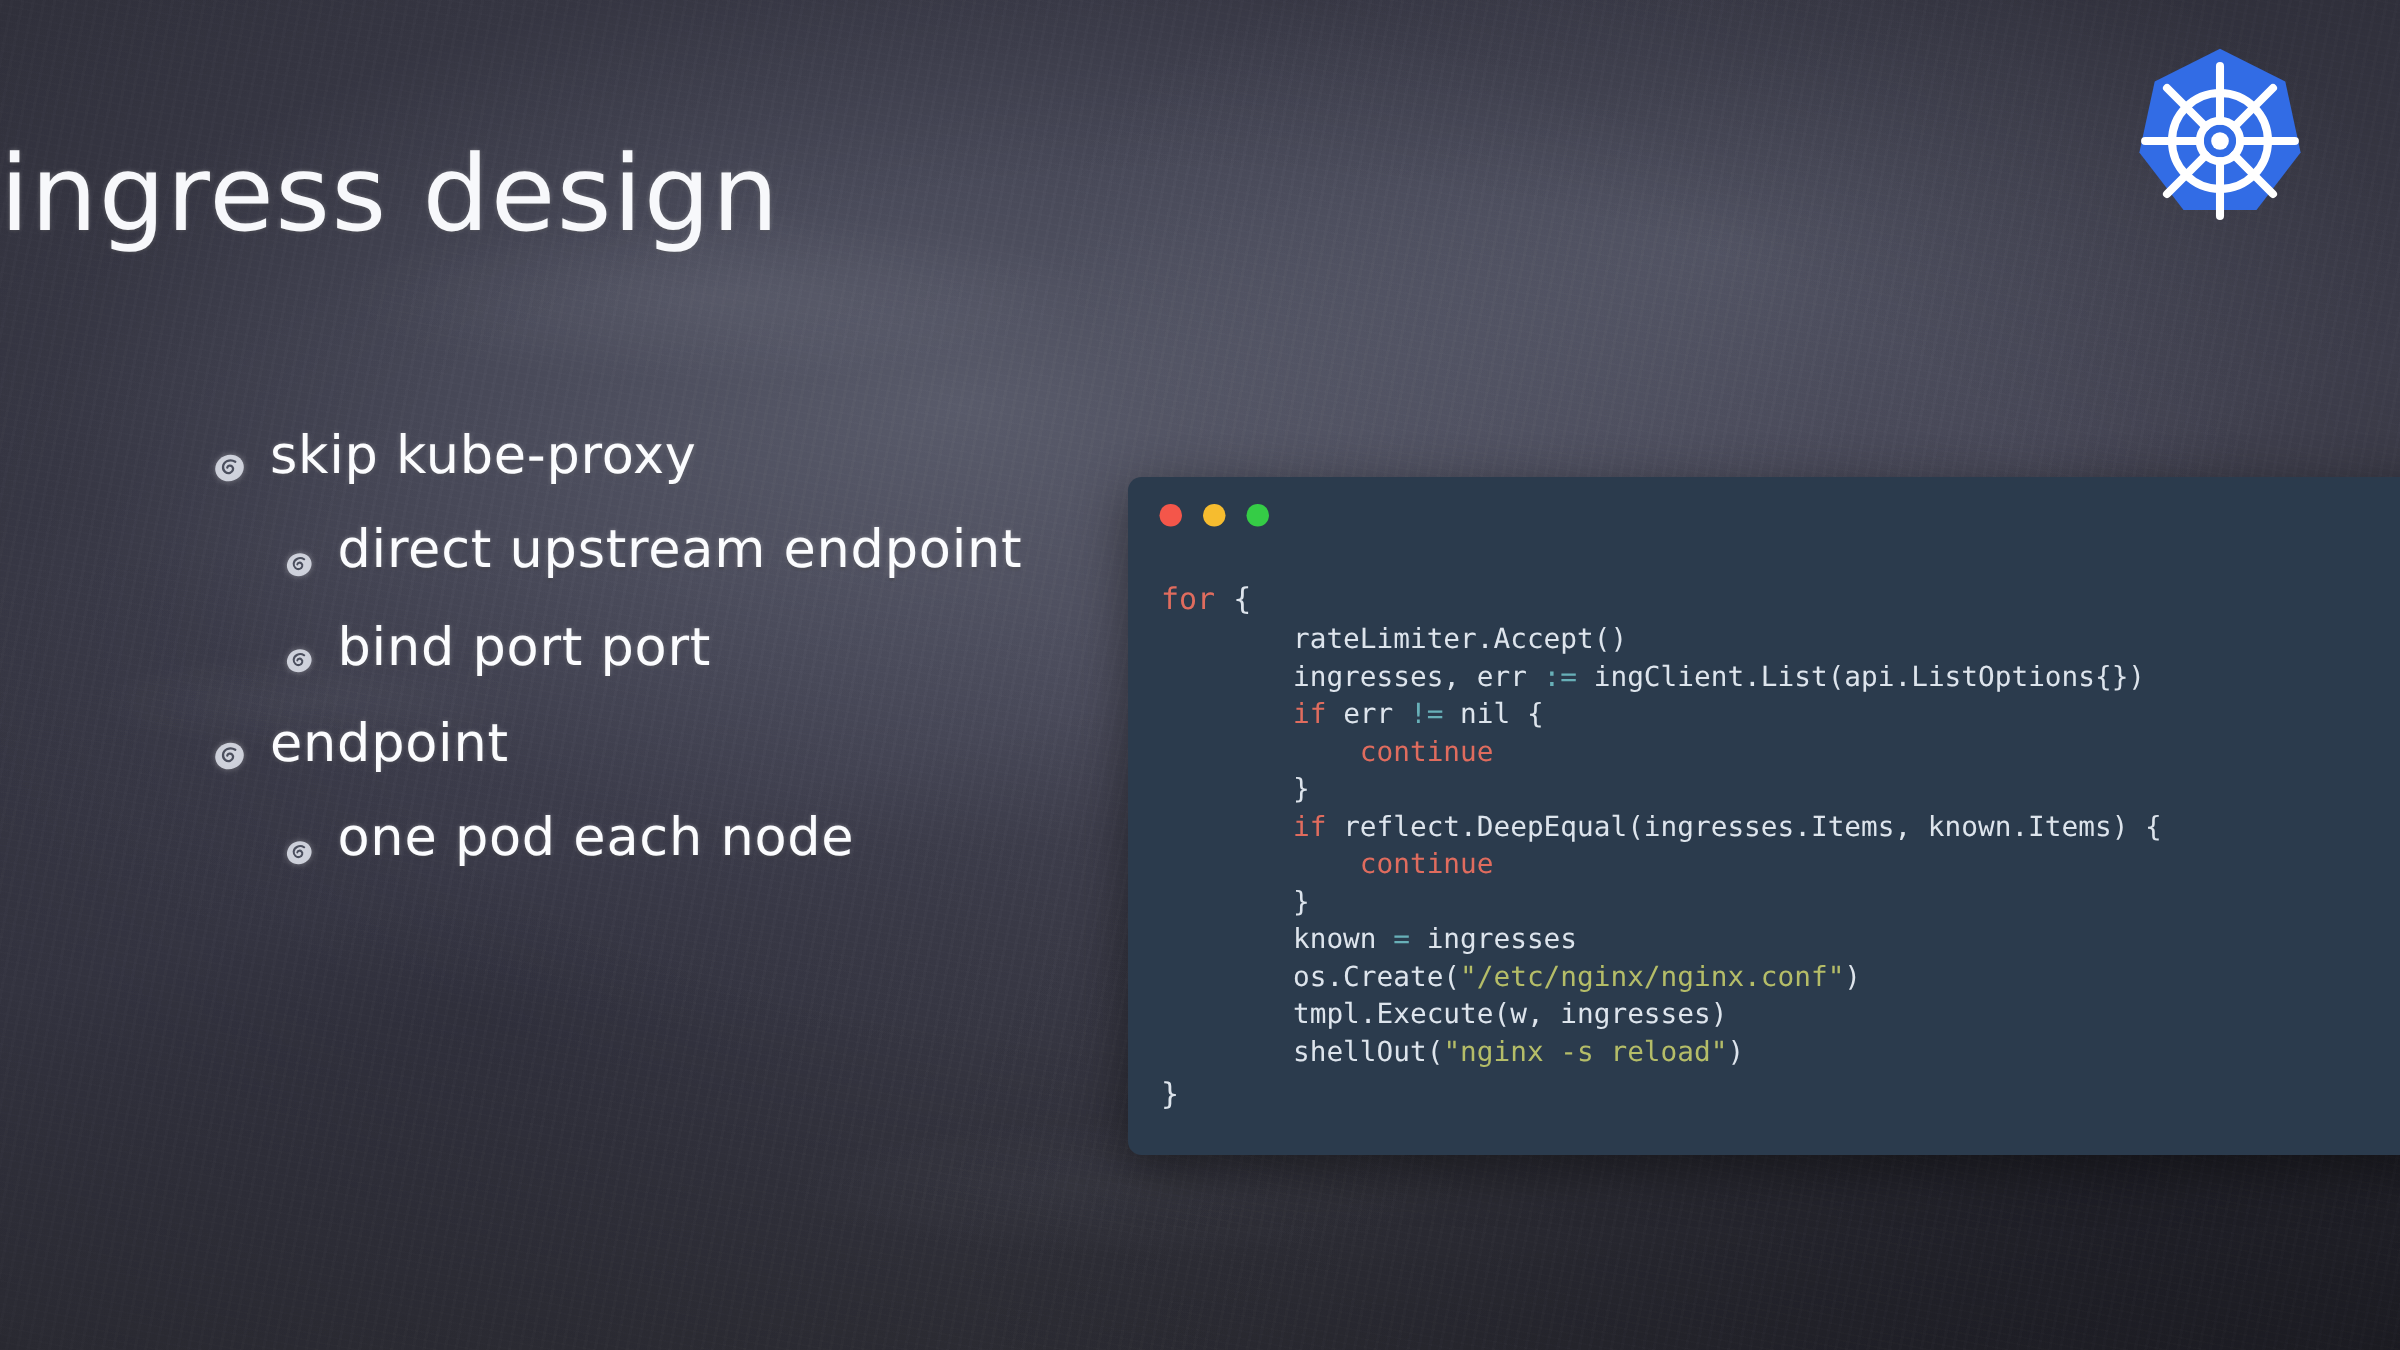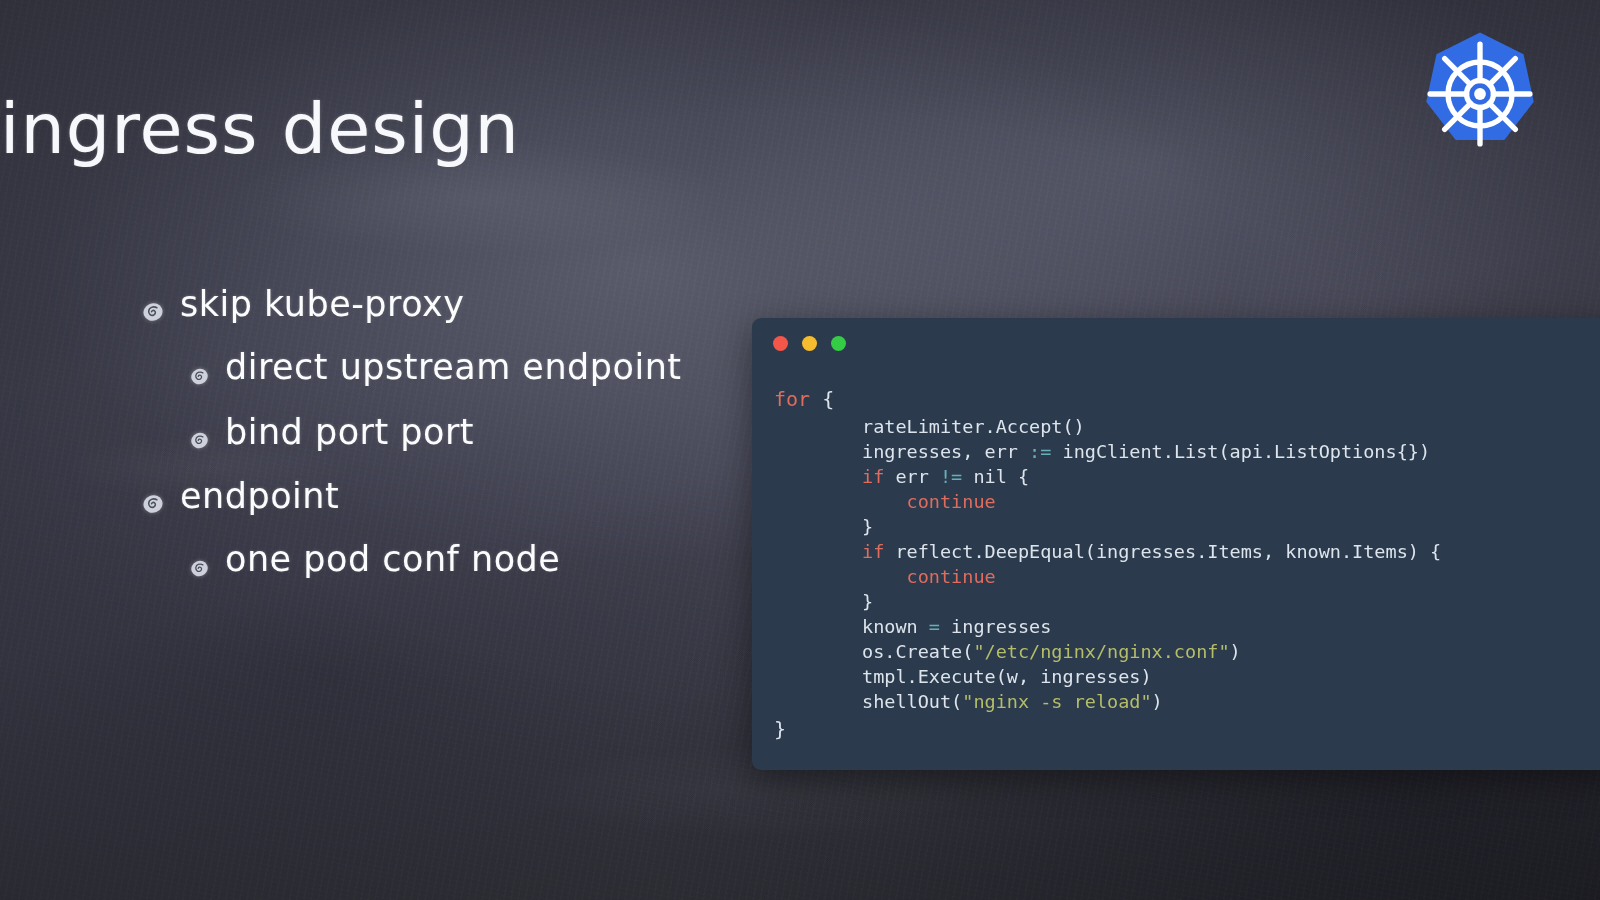--- a/index.html
+++ b/index.html
@@ -198,21 +198,21 @@
           <ellipse cx="12" cy="12" rx="10.5" ry="9.5" transform="rotate(-22 12 12)" fill="#d7dae4" opacity=".92"></ellipse>
           <path d="M16.2 7.4c-3.9-2.3-8.6-0.2-8.9 3.7-0.2 3.1 2.6 5.2 5.1 4.4 2.1-0.7 2.9-3.2 1.5-4.6-1.2-1.2-3.2-0.7-3.5 0.8" fill="none" stroke="#4b4f5e" stroke-width="1.7" stroke-linecap="round"></path>
         </svg>
         <span class="bullet-text">endpoint</span>
       </div>
       <div class="bullet-row lvl2">
         <svg viewBox="0 0 24 24" class="bullet-glyph">
           <ellipse cx="12" cy="12" rx="10.5" ry="9.5" transform="rotate(-22 12 12)" fill="#d7dae4" opacity=".92"></ellipse>
           <path d="M16.2 7.4c-3.9-2.3-8.6-0.2-8.9 3.7-0.2 3.1 2.6 5.2 5.1 4.4 2.1-0.7 2.9-3.2 1.5-4.6-1.2-1.2-3.2-0.7-3.5 0.8" fill="none" stroke="#4b4f5e" stroke-width="1.7" stroke-linecap="round"></path>
         </svg>
-        <span class="bullet-text">one pod conf node</span>
+        <span class="bullet-text">one pod each node</span>
       </div>
     </div>
 
   <div id="code-window" class="layer">
     <div id="titlebar">
       <span class="dot red"></span>
       <span class="dot yellow"></span>
       <span class="dot green"></span>
     </div>
     <div id="code"><div class="ln outer"><span class="kw">for</span><span class="pl"> {</span></div><div class="ln inner"><span class="pl">rateLimiter.Accept()</span></div><div class="ln inner"><span class="pl">ingresses, err </span><span class="op">:=</span><span class="pl"> ingClient.List(api.ListOptions{})</span></div><div class="ln inner"><span class="kw">if</span><span class="pl"> err </span><span class="op">!=</span><span class="pl"> nil {</span></div><div class="ln inner"><span class="kw">    continue</span></div><div class="ln inner"><span class="pl">}</span></div><div class="ln inner"><span class="kw">if</span><span class="pl"> reflect.DeepEqual(ingresses.Items, known.Items) {</span></div><div class="ln inner"><span class="kw">    continue</span></div><div class="ln inner"><span class="pl">}</span></div><div class="ln inner"><span class="pl">known </span><span class="op">=</span><span class="pl"> ingresses</span></div><div class="ln inner"><span class="pl">os.Create(</span><span class="str">"/etc/nginx/nginx.conf"</span><span class="pl">)</span></div><div class="ln inner"><span class="pl">tmpl.Execute(w, ingresses)</span></div><div class="ln inner"><span class="pl">shellOut(</span><span class="str">"nginx -s reload"</span><span class="pl">)</span></div><div class="ln outer"><span class="pl">}</span></div></div>

